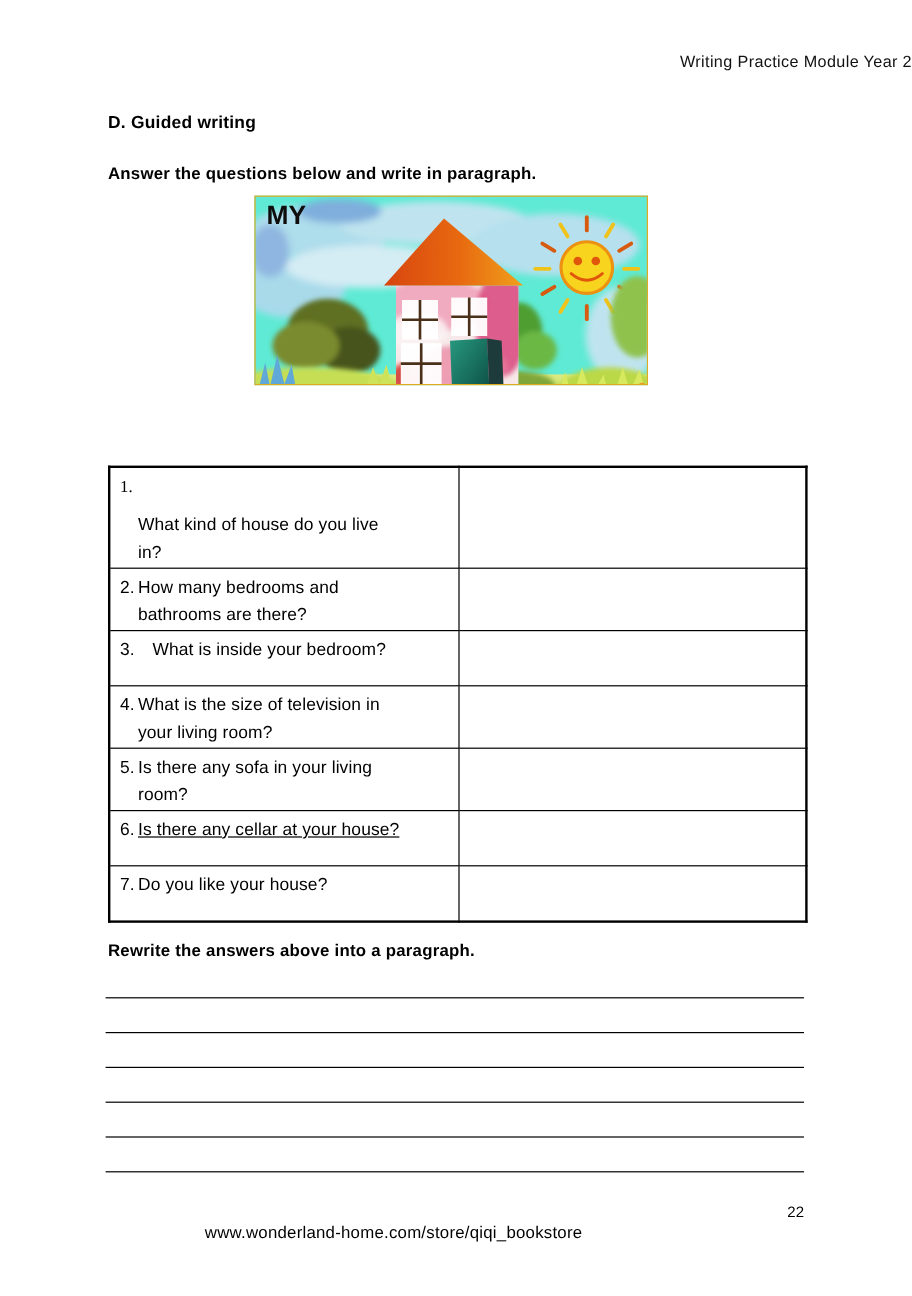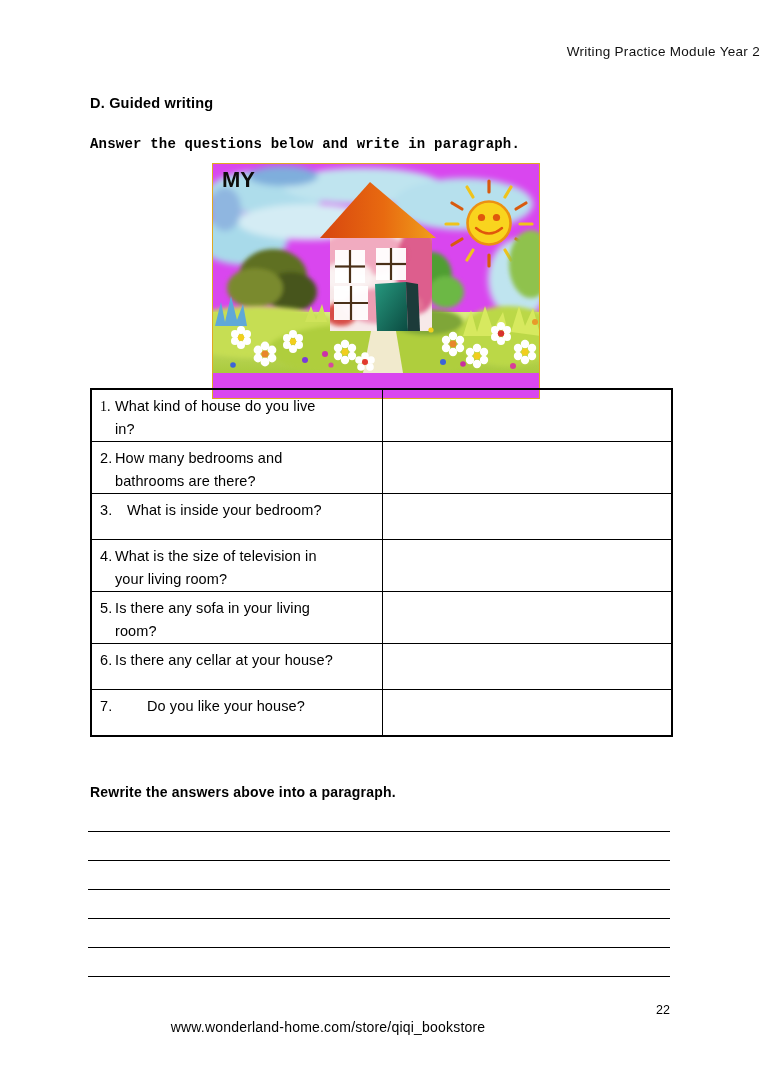--- a/index.html
+++ b/index.html
@@ -4,49 +4,49 @@
 <style>
   * { margin:0; padding:0; box-sizing:border-box; }
   html,body { background:#fff; }
   body { font-family:"Liberation Sans","DejaVu Sans",sans-serif; color:#000; }
   .page { position:relative; width:760px; height:1080px; background:#fff; overflow:hidden; }
 
   .doc-header { position:absolute; top:44px; left:0; width:760px; text-align:right;
     font-size:13.5px; letter-spacing:.3px; color:#111; }
 
   .section-heading { position:absolute; top:95px; left:90px; font-size:14.5px; font-weight:700; letter-spacing:.2px;text-align:right; }
-  .instruction-1 { position:absolute; top:136px; left:90px; font-size:14px; font-weight:700; letter-spacing:.2px;font-family:Liberation Mono, monospace; }
+  .instruction-1 { position:absolute; top:136px; left:90px; font-size:14px; font-weight:700; letter-spacing:.2px; }
   .instruction-2 { position:absolute; top:784px; left:90px; font-size:14px; font-weight:700; letter-spacing:.2px; }
 
   
-  .illustration { position:absolute; top:163px; left:212px; width:328px; height:236px;
-    border:1px solid #DFA921; overflow:hidden; background:#d946ef; }
+  .illustration { position:absolute; top:163px; left:212px; width:328px; height:158px;
+    border:1px solid #DFA921; overflow:hidden; background:#5eead4; }
   .illus-title { position:absolute; left:9px; top:5px; z-index:5; color:#0e0d0b; line-height:1;
     font-weight:700; letter-spacing:0; }
   .illus-line1 { font-size:22px; display:block; }
   .illus-line2 { font-size:24px; display:block; margin-top:7px; letter-spacing:.5px; }
   .illustration svg { position:absolute; left:0; top:0; }
 
   
   table.qa { position:absolute; top:388px; left:90px; width:581px; border-collapse:collapse;
     table-layout:fixed; border:2px solid #000; }
   table.qa th, table.qa td { border:1.5px solid #000; vertical-align:top; }
   table.qa th { height:46px; font-weight:400; font-size:14.5px; letter-spacing:.2px; padding-top:11px; text-align:center; }
   table.qa td { height:46px; }
   td.q-cell { position:relative; padding:5px 6px 0 23px; font-size:14.5px; line-height:23px; letter-spacing:.1px; }
   .q-num { position:absolute; left:8px; top:5px; }
   .q-text { display:inline-block; }
   tr.qr1 .q-num { font-family:"Liberation Serif","DejaVu Serif",serif; font-size:14px; }
-  tr.qr1 .q-text { max-width:208px; }
+  tr.qr1 .q-text { max-width:208px;margin-top:32px; }
   tr.qr2 .q-text { max-width:208px; }
   tr.qr3 .q-text { max-width:230px;margin-left:12px; }
   tr.qr4 .q-text { max-width:224px; }
   tr.qr5 .q-text { max-width:208px; }
-  tr.qr6 .q-text { max-width:240px; }
-  tr.qr7 .q-text { max-width:230px;margin-left:32px; }
+  tr.qr6 .q-text { max-width:240px;text-decoration:underline; }
+  tr.qr7 .q-text { max-width:230px; }
 
   
   .writing-area { position:absolute; left:88px; top:820px; width:582px; height:170px; }
   .writing-line { position:absolute; left:0; width:582px; height:0; border-top:1.6px solid #000; }
 
   .page-number { position:absolute; top:1003px; left:620px; width:50px; text-align:right; font-size:12.5px; }
   .footer-url { position:absolute; top:1019px; left:0; width:656px; text-align:center; font-size:14px; letter-spacing:.2px; }
 </style>
 </head>
 <body>

